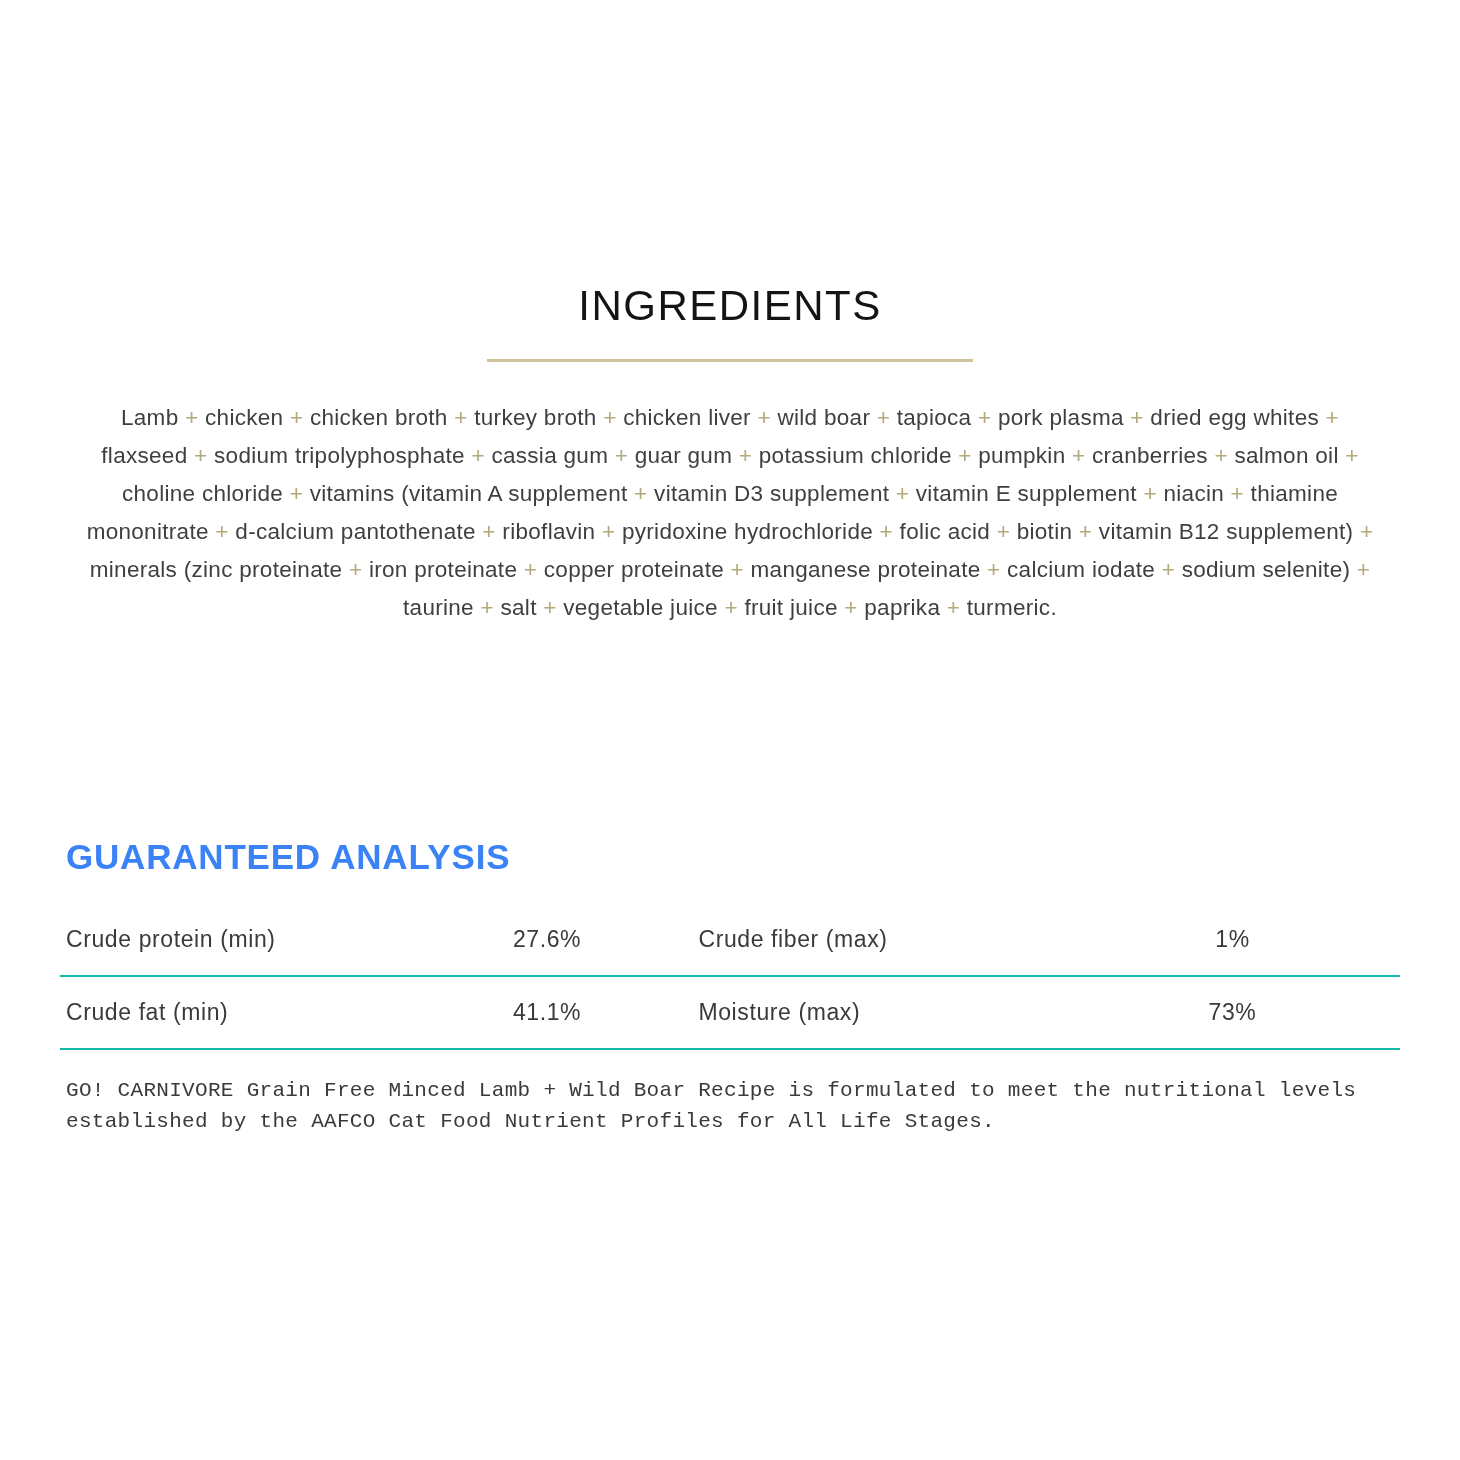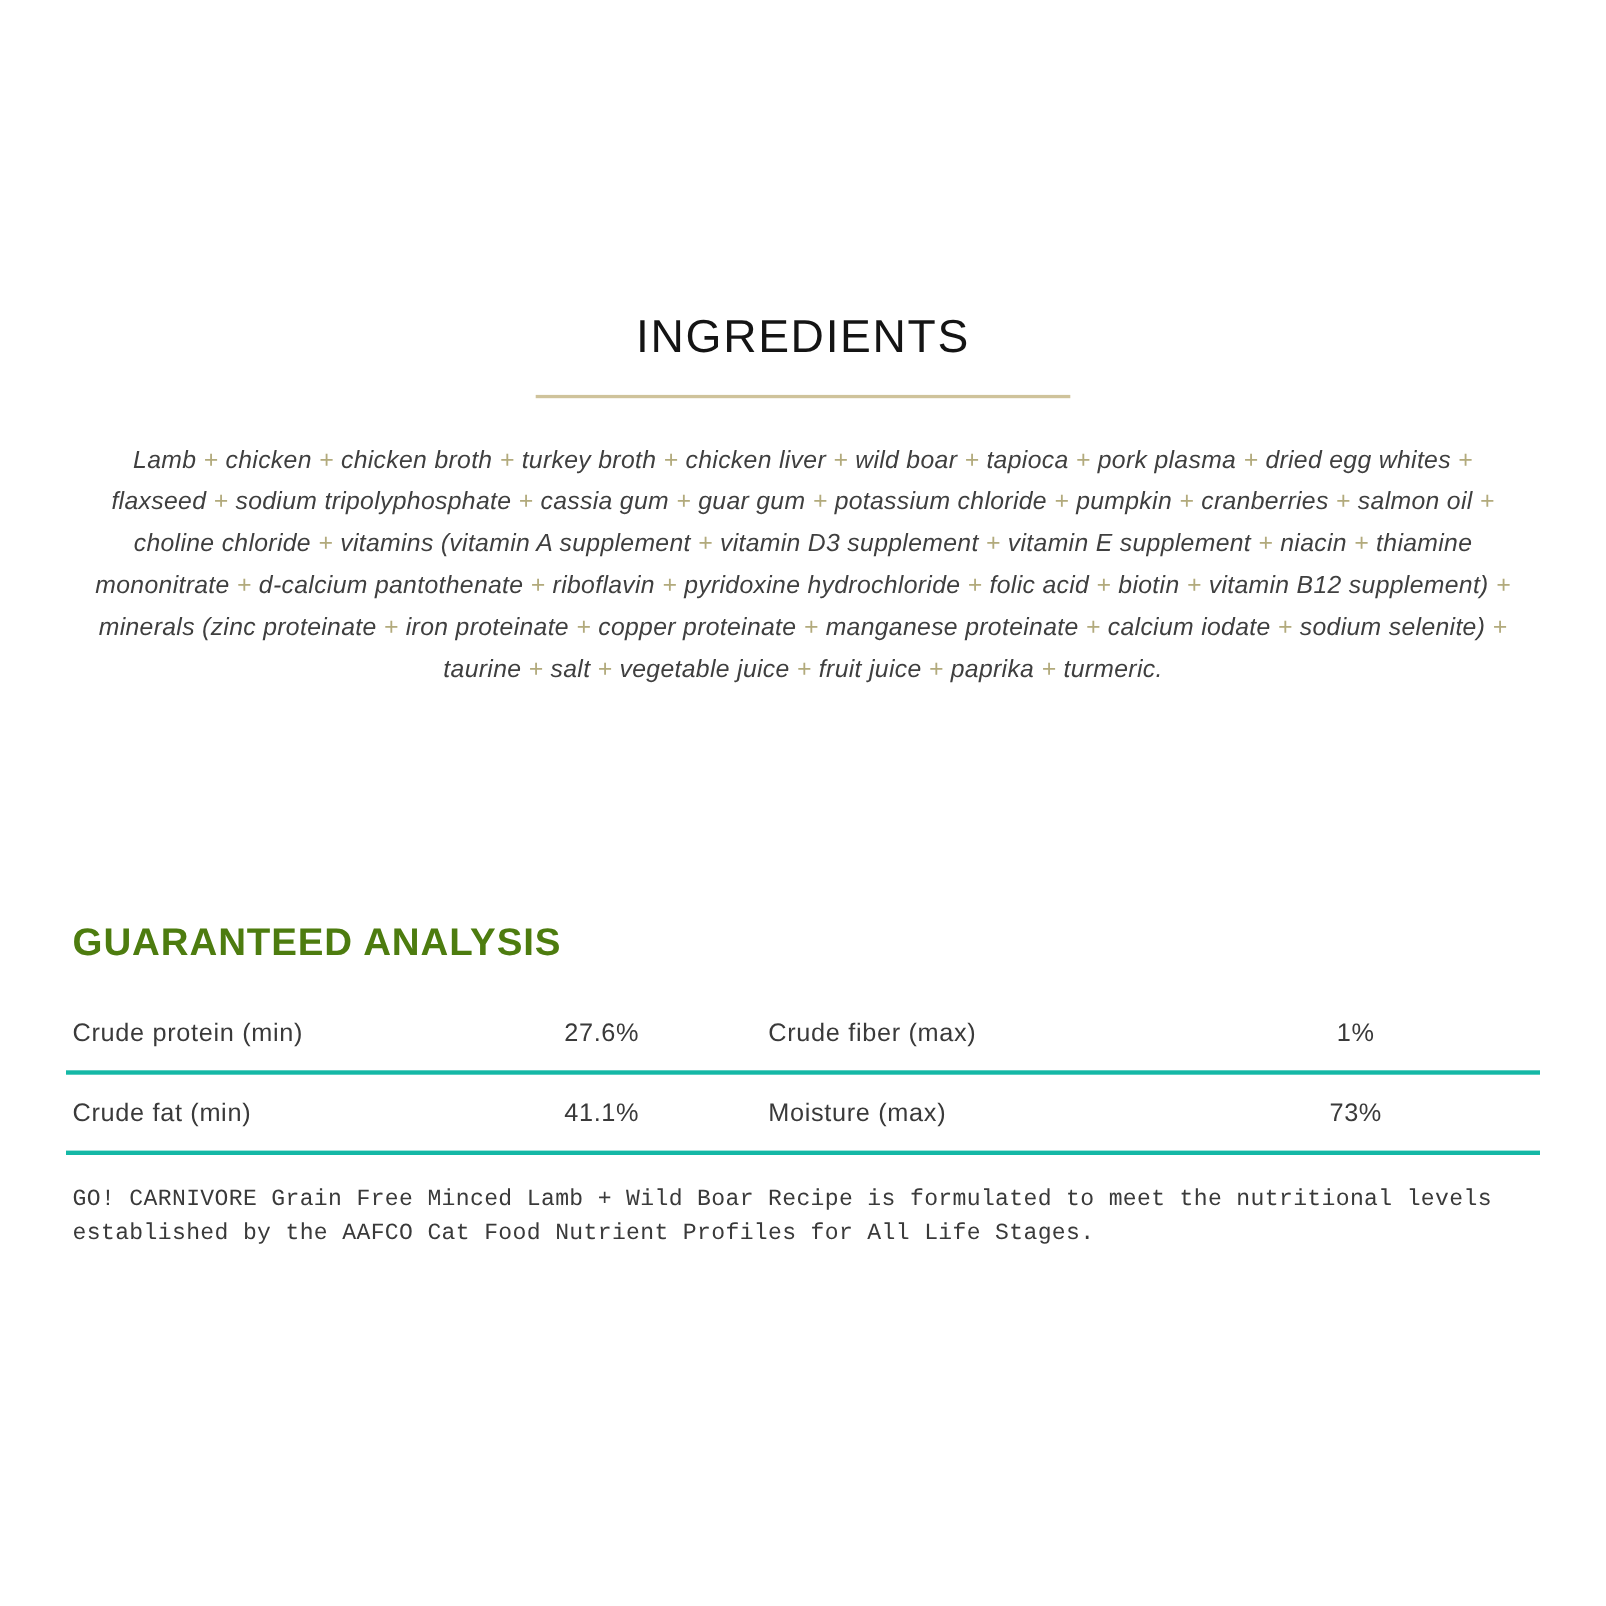--- a/index.html
+++ b/index.html
@@ -34,47 +34,46 @@
     background: #cfc39b;
   }
   .ingredients-text {
     max-width: 1300px;
     margin: 37px auto 3px auto;
     text-align: center;
     font-size: 22.5px;
     line-height: 38px;
     color: #3f3f3f;
     letter-spacing: 0.3px;
-    font-style: italic;
   }
   .plus-separator {
     color: #b2aa7c;
   }
 
   
   .analysis-section {
     margin-top: 210px;
     padding: 0 60px;
   }
   .analysis-title {
     margin: 0 0 0 6px;
     font-size: 35px;
     font-weight: 700;
     letter-spacing: 0.8px;
-    color: #4d7c0f;
+    color: #3b82f6;
   }
   .analysis-table {
     margin-top: 27px;
   }
   .analysis-row {
     display: grid;
     grid-template-columns: 33.8% 13.4% 27.8% 25%;
     align-items: center;
     height: 73px;
-    border-bottom: 4px solid #14b8a6;
+    border-bottom: 2px solid #14b8a6;
     font-size: 23px;
     color: #3a3a3a;
     letter-spacing: 0.6px;
   }
   .cell-label {
     padding-left: 6px;
   }
   .cell-value-left {
     text-align: left;
   }

